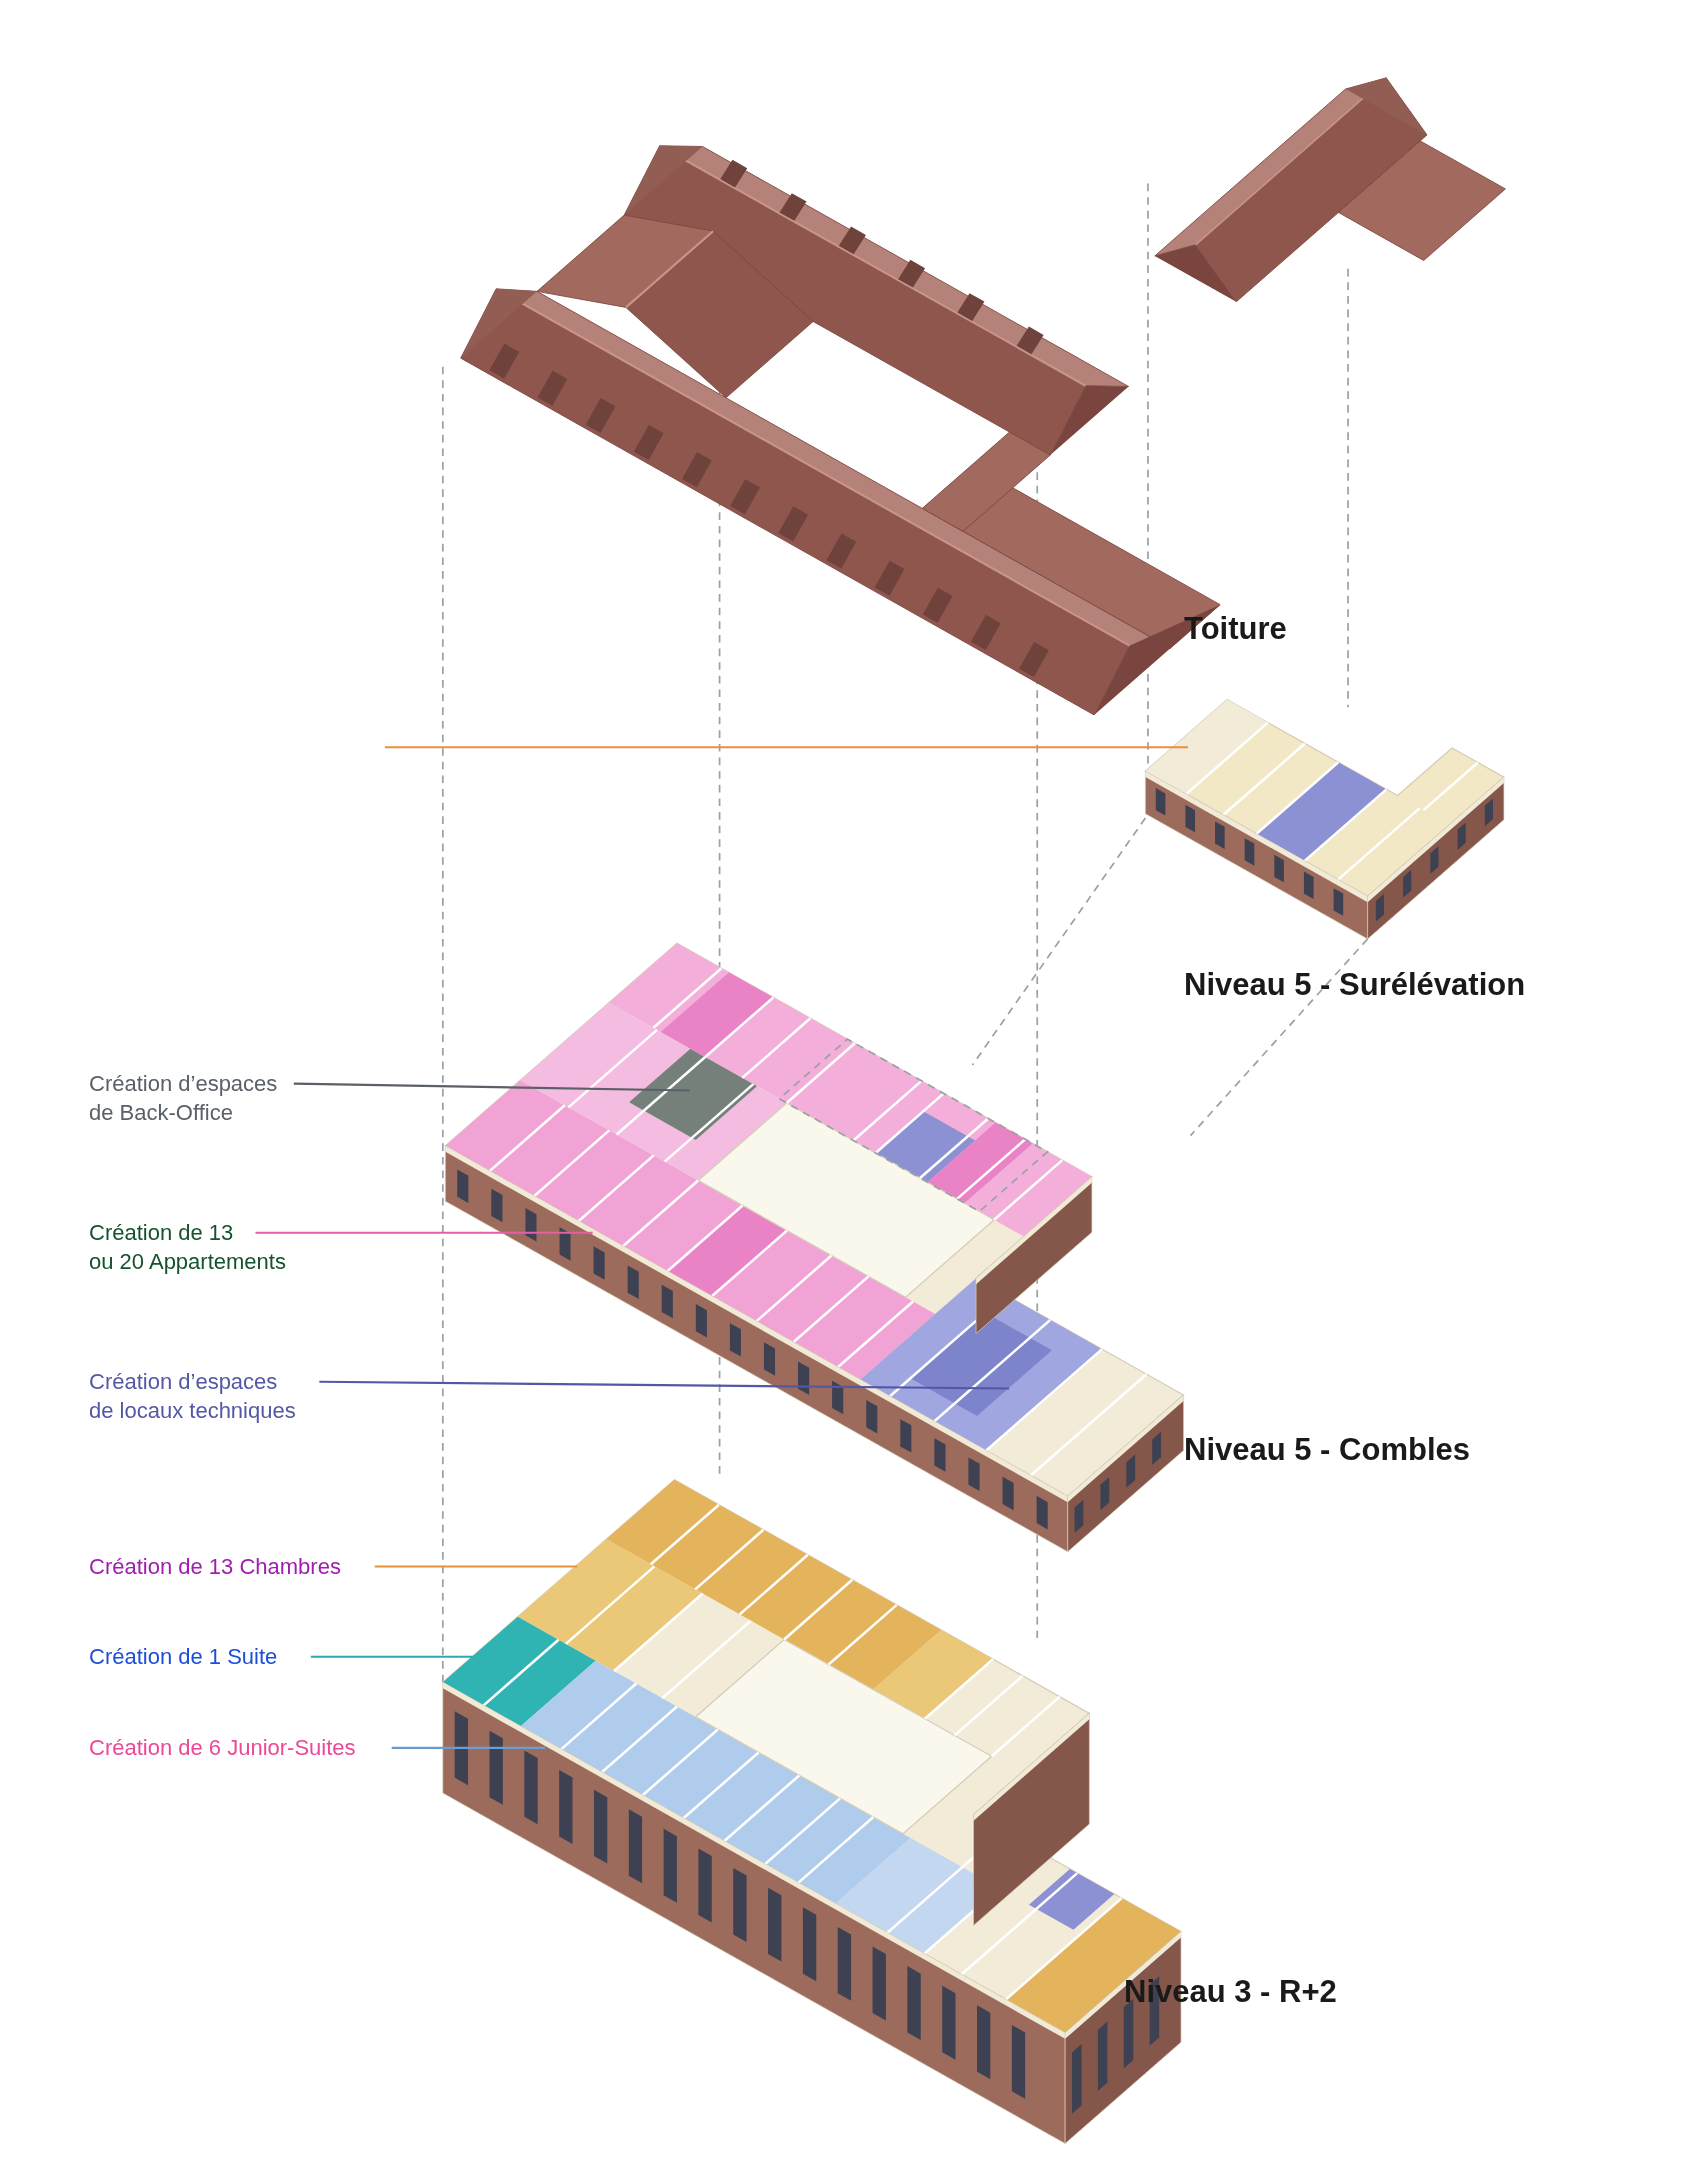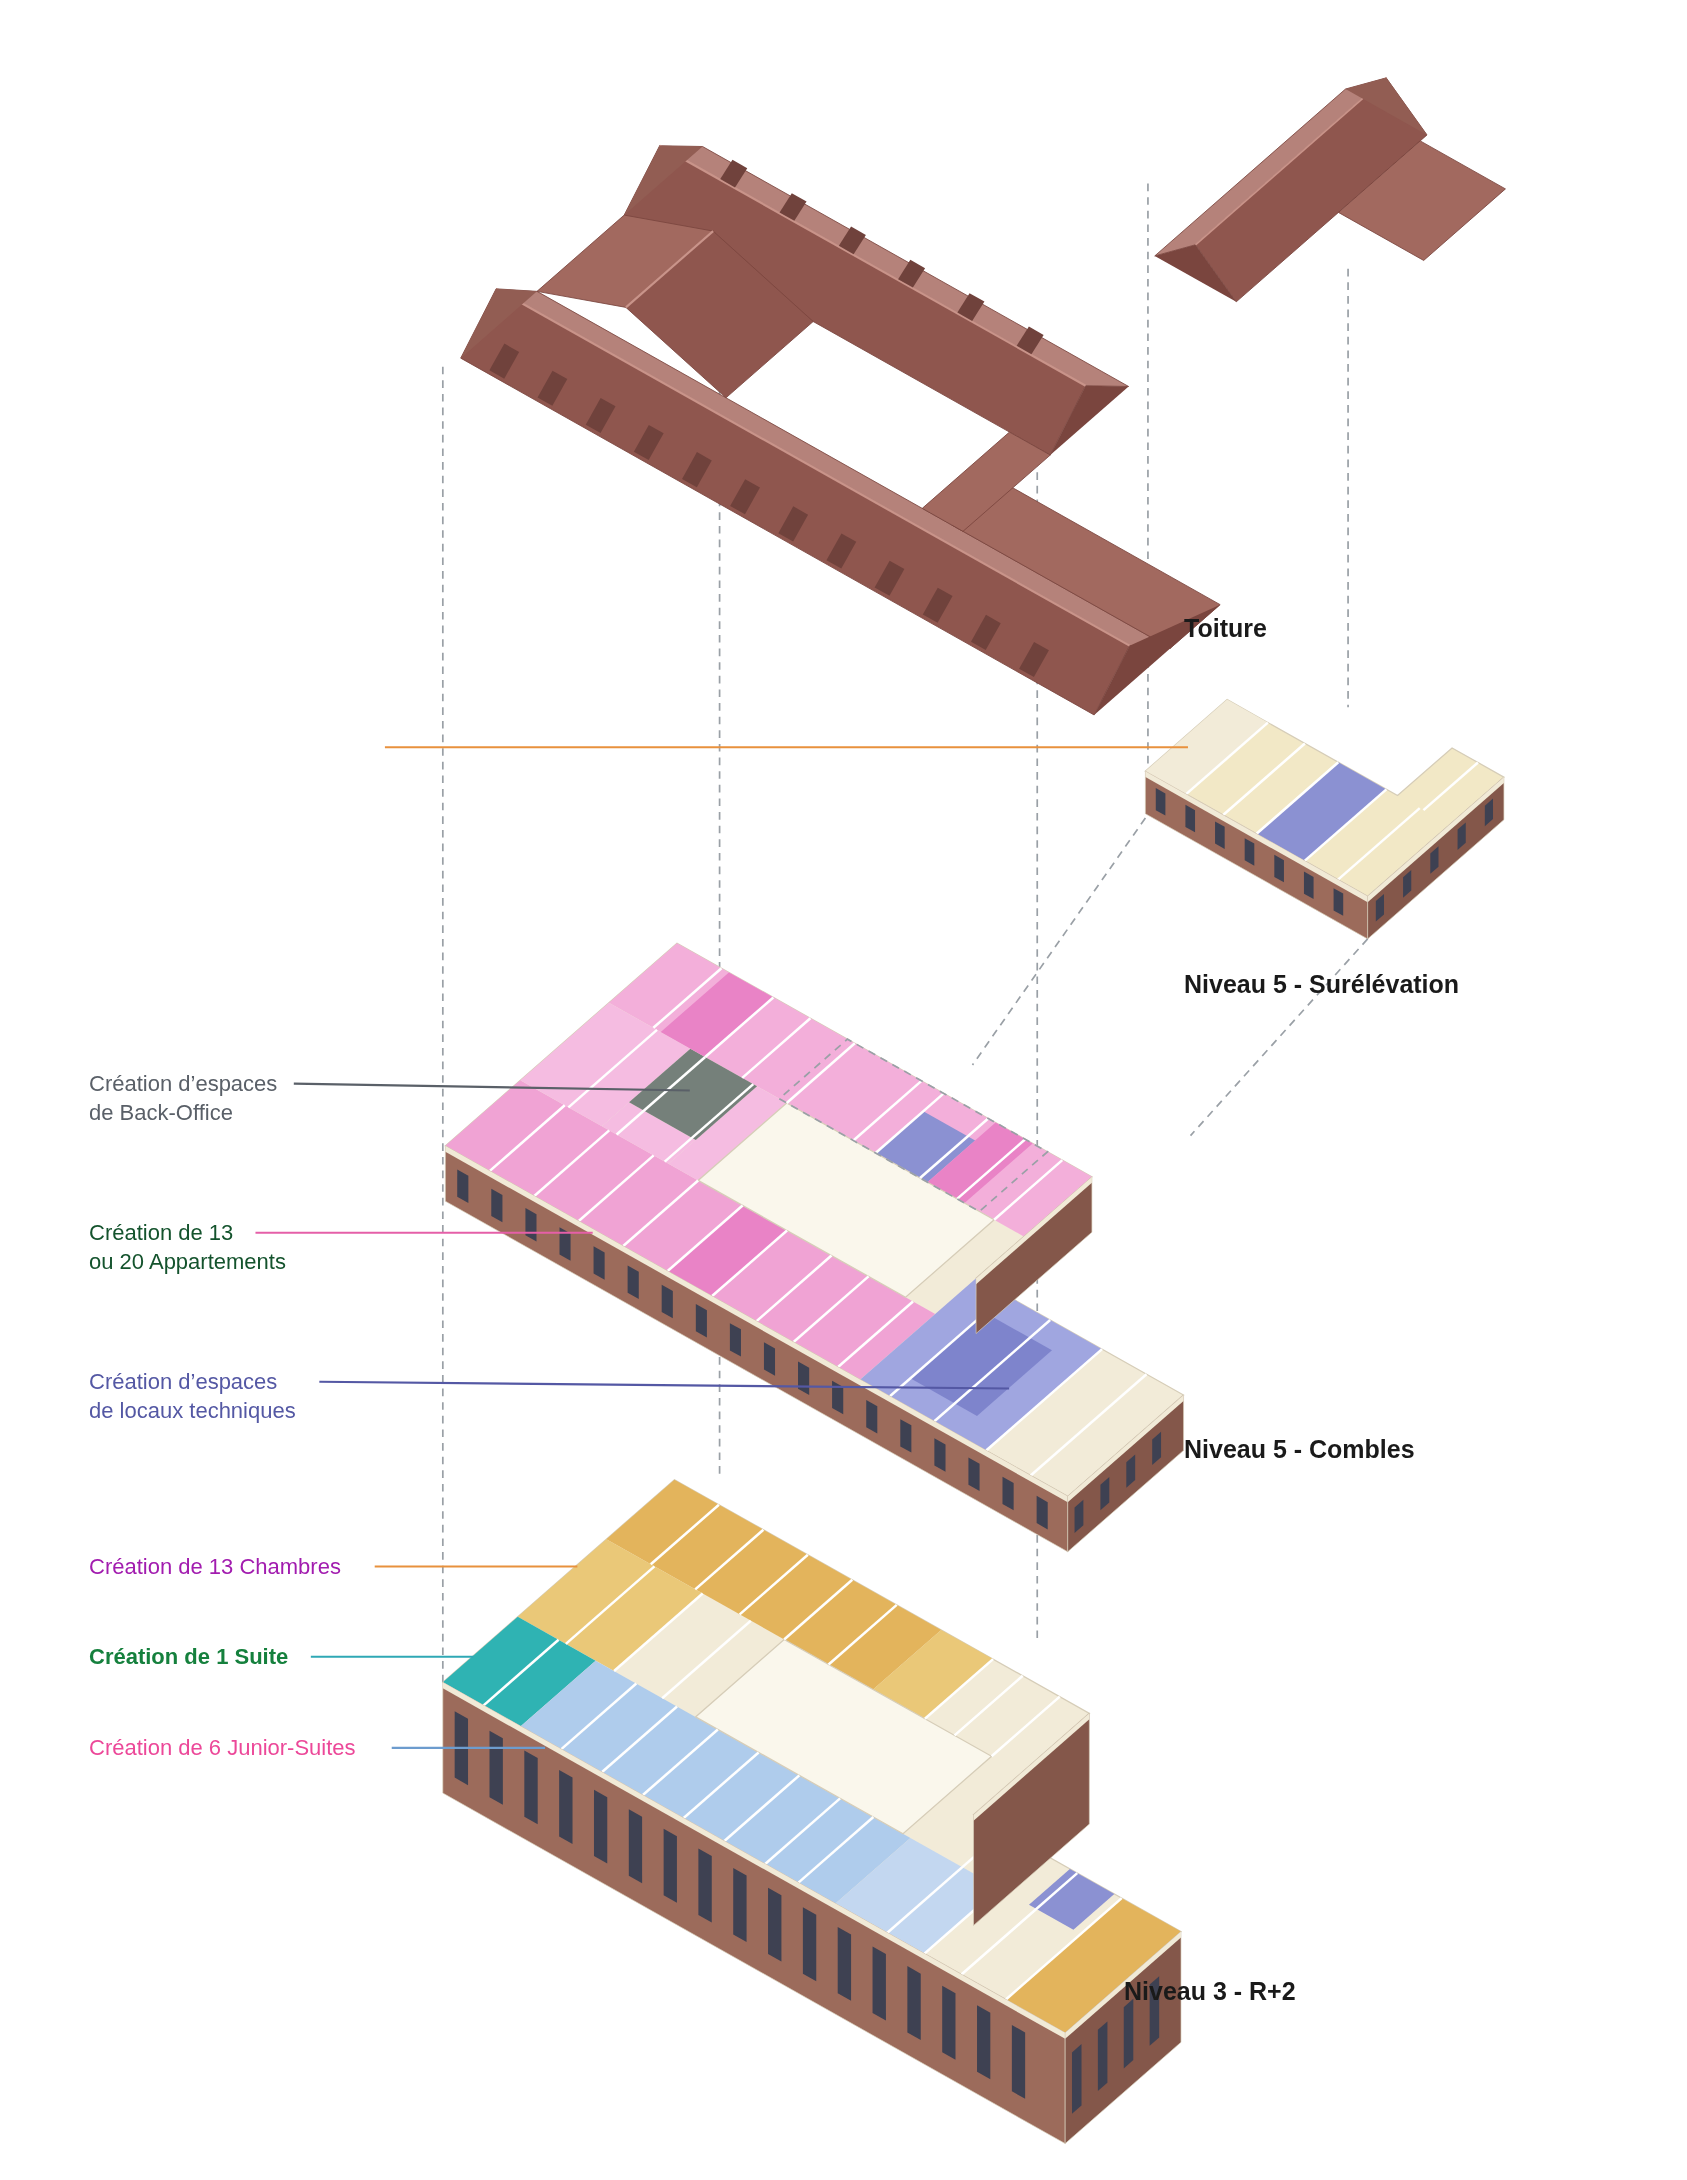--- a/index.html
+++ b/index.html
@@ -1,20 +1,20 @@
 <!DOCTYPE html>
 <html style="font-size:13.6px"><head>
 <meta charset="utf-8">
 <style>
   html,body{margin:0;padding:0;background:#ffffff;}
   body{font-family:"Liberation Sans",sans-serif;}
   .canvas{position:relative;width:1687px;height:2181px;background:#ffffff;overflow:hidden;}
   .canvas svg{position:absolute;left:0;top:0;}
   .lab{position:absolute;font-size:22px;line-height:29px;white-space:nowrap;}
-  .lab.right{font-weight:bold;color:#1a1a1a;font-size:25px;line-height:31px;}
+  .lab.right{font-weight:bold;color:#1a1a1a;font-size:31px;line-height:31px;}
 </style>
 </head>
 <body>
 
 <div class="canvas">
   <svg id="scene" width="1687" height="2181" viewBox="0 0 1981 2560">
       <g>
         <line x1="520.0" y1="430.0" x2="520.0" y2="1978.0" stroke="#9AA0A6" stroke-width="2" stroke-dasharray="9 7"></line>
         <line x1="845.0" y1="185.0" x2="845.0" y2="1735.0" stroke="#9AA0A6" stroke-width="2" stroke-dasharray="9 7"></line>
         <line x1="1218.0" y1="410.0" x2="1218.0" y2="1925.0" stroke="#9AA0A6" stroke-width="2" stroke-dasharray="9 7"></line>
@@ -246,21 +246,21 @@
     <div>Création de 13</div>
     <div>ou 20 Appartements</div>
   </div>
   <div class="lab" style="left: 89px; top: 1367px; color: rgb(84, 88, 164);">
     <div>Création d’espaces</div>
     <div>de locaux techniques</div>
   </div>
   <div class="lab" style="left: 89px; top: 1552px; color: #a21caf;">
     <div>Création de 13 Chambres</div>
   </div>
-  <div class="lab" style="left: 89px; top: 1642px; color: #15803d; font-weight: bold;">
+  <div class="lab" style="left: 89px; top: 1642px; color: #1d4ed8;">
     <div>Création de 1 Suite</div>
   </div>
   <div class="lab" style="left: 89px; top: 1733px; color: #ec4899;">
     <div>Création de 6 Junior-Suites</div>
   </div>
 
   <div class="lab right" style="left:1184px;top:613px">
     <span>Toiture</span>
   </div>
   <div class="lab right" style="left:1184px;top:969px">

